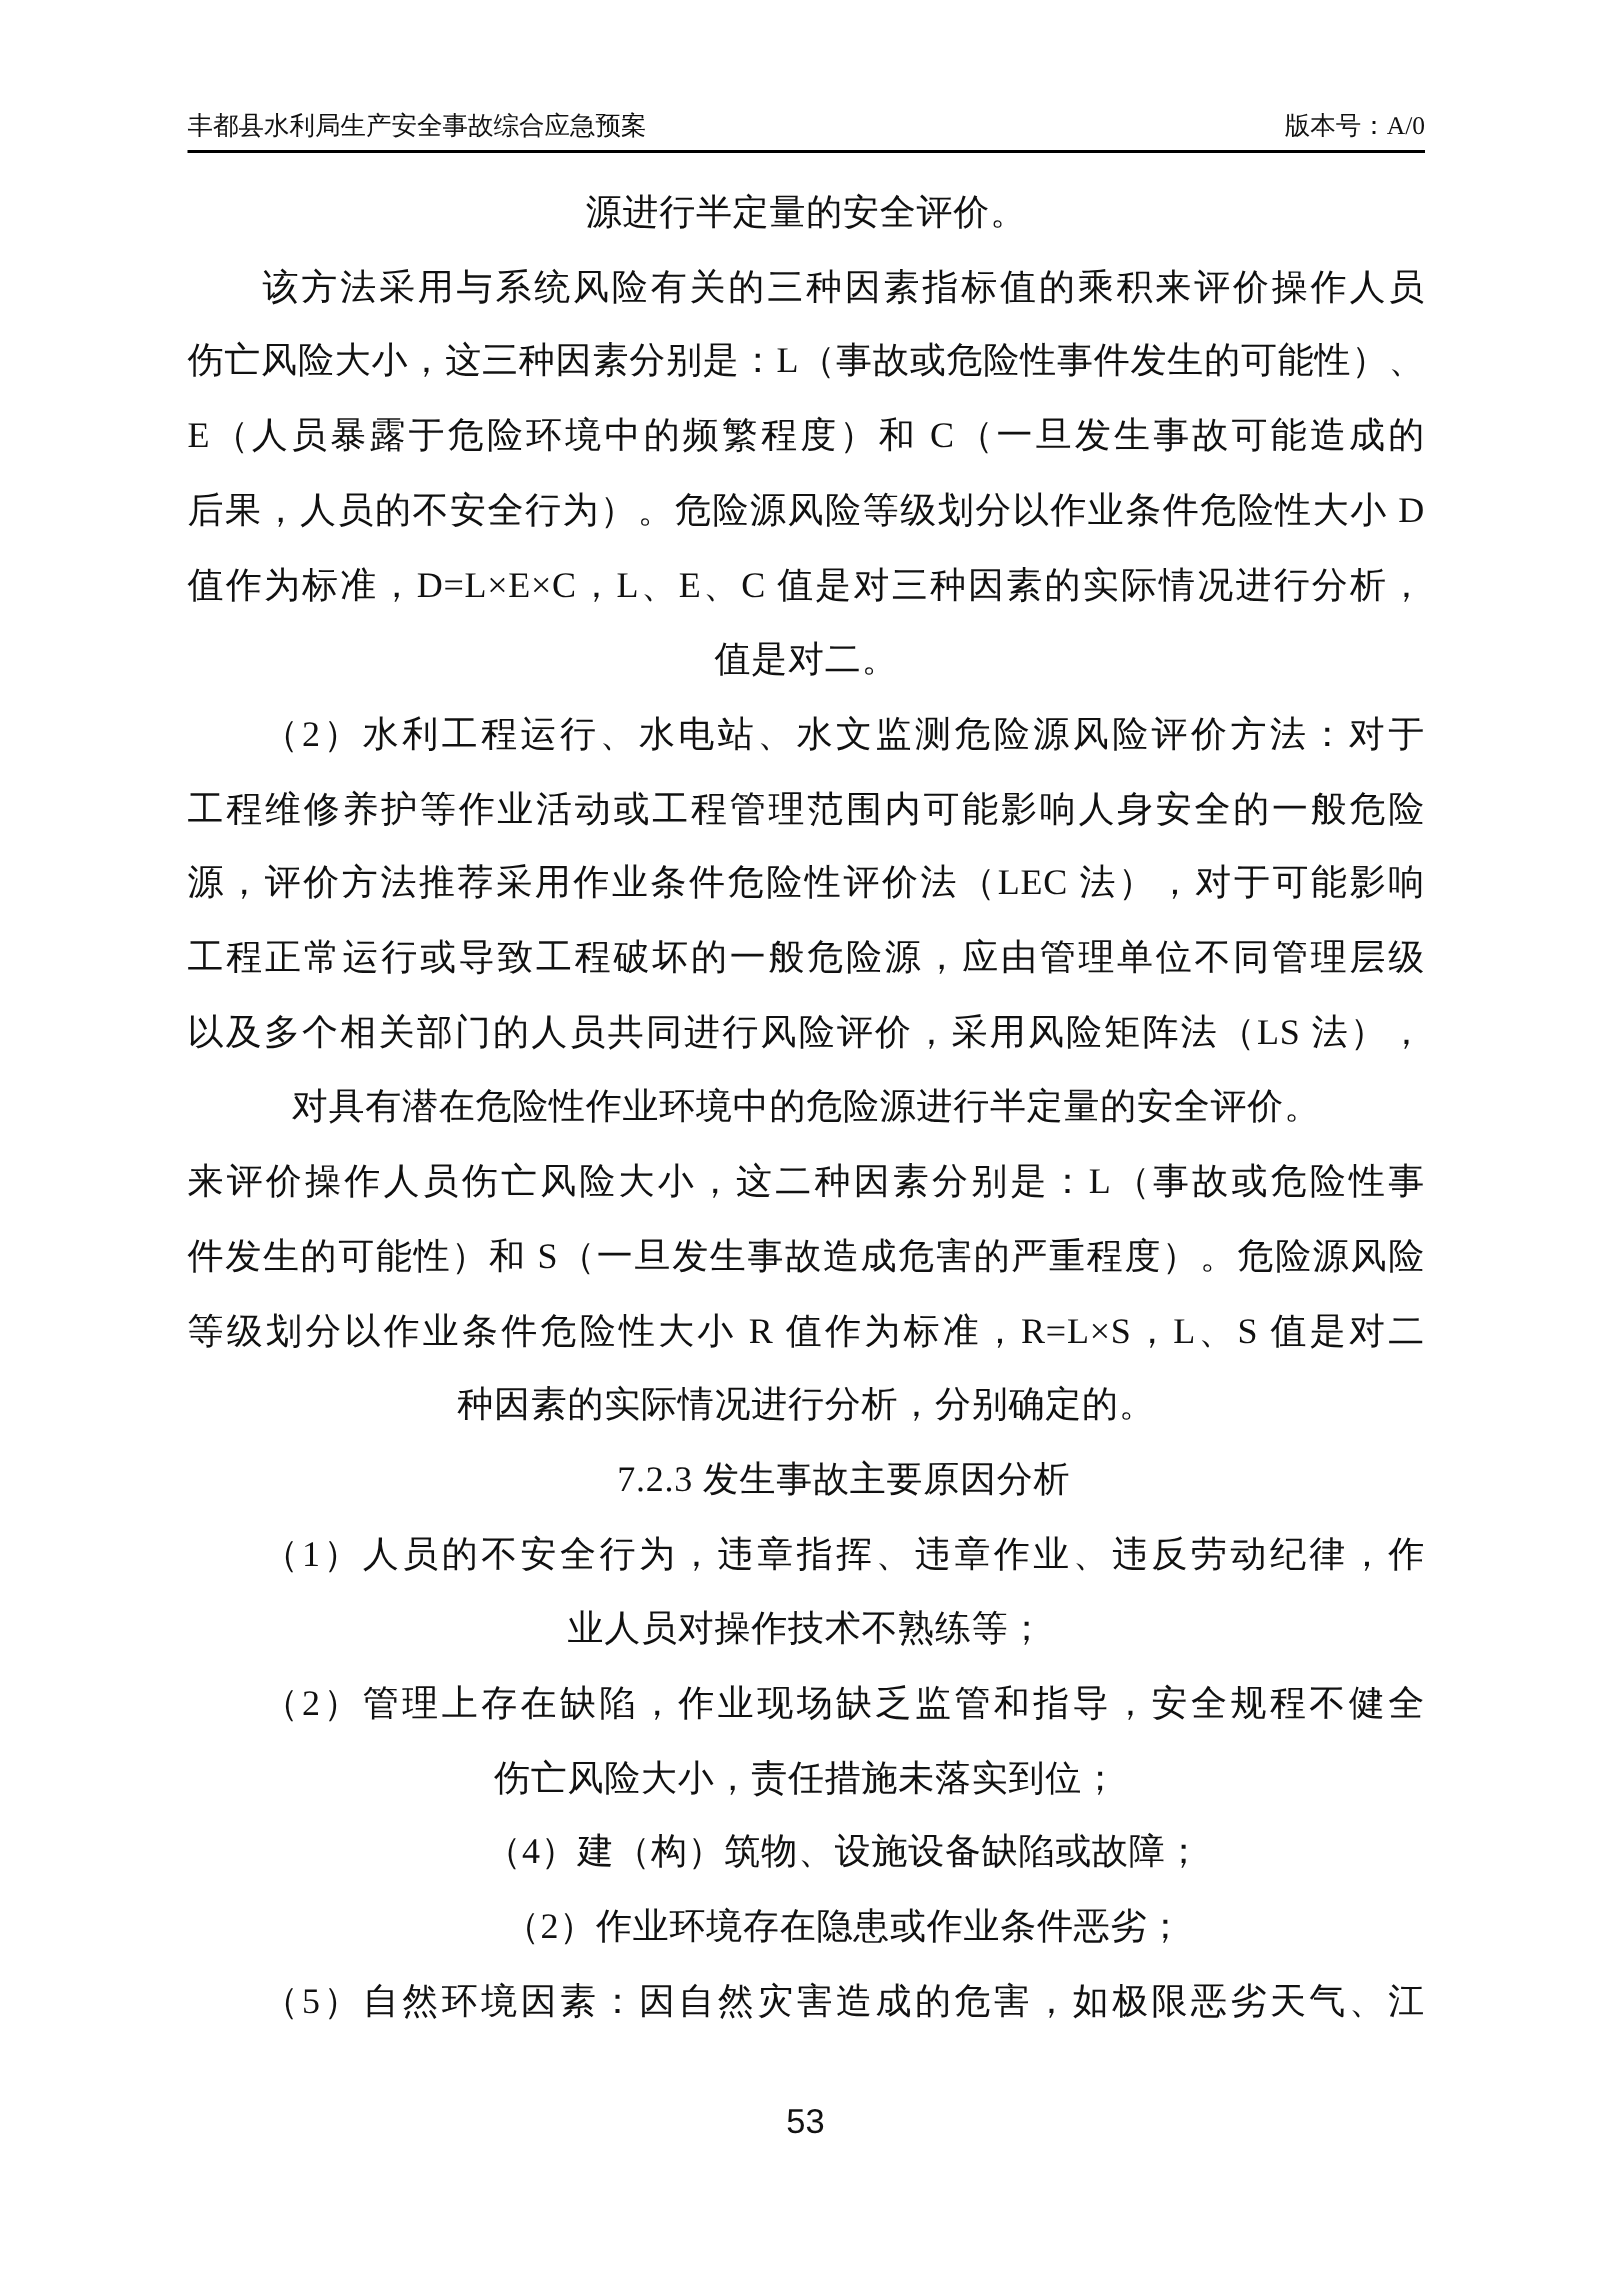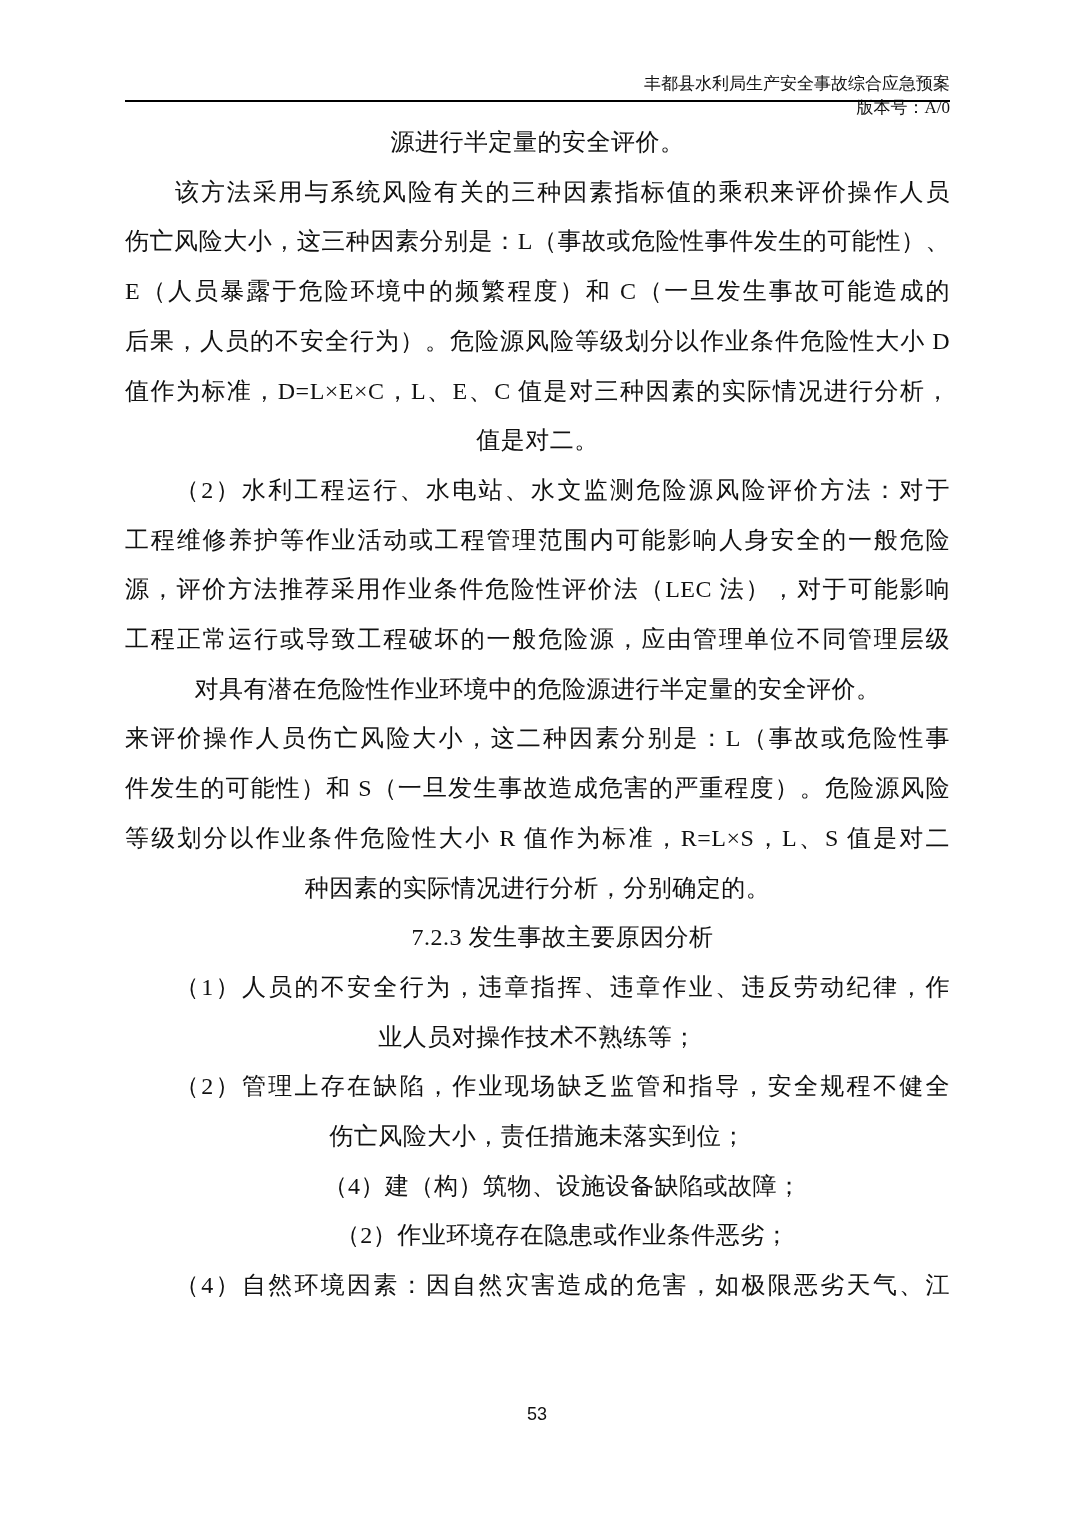--- a/index.html
+++ b/index.html
@@ -21,21 +21,20 @@
     position: absolute;
     left: 125px;
     top: 72px;
     width: 825px;
     display: flex;
     justify-content: space-between;
     align-items: flex-end;
     font-size: 17px;
     line-height: 24px;
     white-space: nowrap;
-    flex-direction: column;
   }
   .header-rule {
     position: absolute;
     left: 125px;
     top: 100px;
     width: 825px;
     height: 0;
     border: none;
     border-top: 2px solid #000000;
     margin: 0;
@@ -60,21 +59,21 @@
   }
   .doc-body .line.indent {
     text-indent: 50px;
   }
   .footer {
     position: absolute;
     left: 0;
     top: 1400px;
     width: 1074px;
     text-align: center;
-    font-size: 18px;
+    font-size: 23px;
     line-height: 28px;
     font-family: "Liberation Sans", "DejaVu Sans", sans-serif;
   }
 </style>
 </head>
 <body>
 
 <div class="page">
 
   <div class="header">
@@ -89,32 +88,33 @@
       <div class="line fill indent">该方法采用与系统风险有关的三种因素指标值的乘积来评价操作人员</div>
       <div class="line fill">伤亡风险大小，这三种因素分别是：L（事故或危险性事件发生的可能性）、</div>
       <div class="line fill">E（人员暴露于危险环境中的频繁程度）和 C（一旦发生事故可能造成的</div>
       <div class="line fill">后果，人员的不安全行为）。危险源风险等级划分以作业条件危险性大小 D</div>
       <div class="line fill">值作为标准，D=L×E×C，L、E、C 值是对三种因素的实际情况进行分析，</div>
       <div class="line">值是对二。</div>
       <div class="line fill indent">（2）水利工程运行、水电站、水文监测危险源风险评价方法：对于</div>
       <div class="line fill">工程维修养护等作业活动或工程管理范围内可能影响人身安全的一般危险</div>
       <div class="line fill">源，评价方法推荐采用作业条件危险性评价法（LEC 法），对于可能影响</div>
       <div class="line fill">工程正常运行或导致工程破坏的一般危险源，应由管理单位不同管理层级</div>
+      <div class="line fill">以及多个相关部门的人员共同进行风险评价，采用风险矩阵法（LS 法），</div>
       <div class="line">对具有潜在危险性作业环境中的危险源进行半定量的安全评价。</div>
       <div class="line fill">来评价操作人员伤亡风险大小，这二种因素分别是：L（事故或危险性事</div>
       <div class="line fill">件发生的可能性）和 S（一旦发生事故造成危害的严重程度）。危险源风险</div>
       <div class="line fill">等级划分以作业条件危险性大小 R 值作为标准，R=L×S，L、S 值是对二</div>
       <div class="line">种因素的实际情况进行分析，分别确定的。</div>
       <div class="line indent">7.2.3 发生事故主要原因分析</div>
       <div class="line fill indent">（1）人员的不安全行为，违章指挥、违章作业、违反劳动纪律，作</div>
       <div class="line">业人员对操作技术不熟练等；</div>
       <div class="line fill indent">（2）管理上存在缺陷，作业现场缺乏监管和指导，安全规程不健全</div>
       <div class="line">伤亡风险大小，责任措施未落实到位；</div>
       <div class="line indent">（4）建（构）筑物、设施设备缺陷或故障；</div>
       <div class="line indent">（2）作业环境存在隐患或作业条件恶劣；</div>
-      <div class="line fill indent">（4）自然环境因素：因自然灾害造成的危害，如极限恶劣天气、江</div>
+      <div class="line fill indent">（5）自然环境因素：因自然灾害造成的危害，如极限恶劣天气、江</div>
     </div>
 
   <div class="footer">
     <span>53</span>
   </div>
 
 </div>
 
 </body></html>

